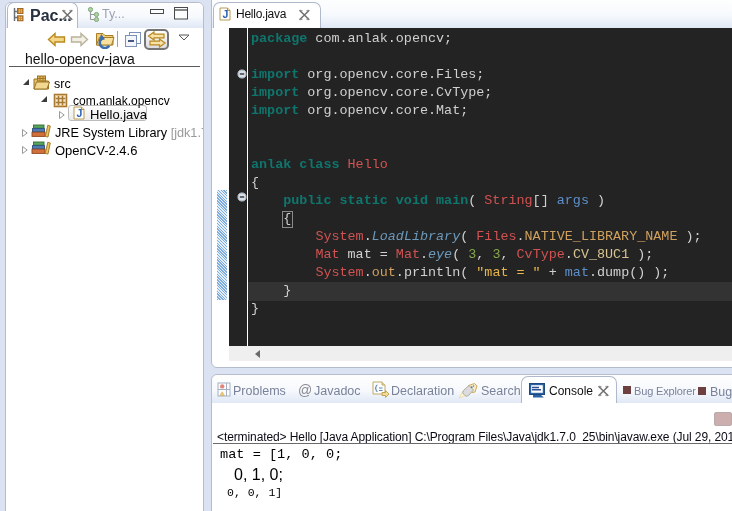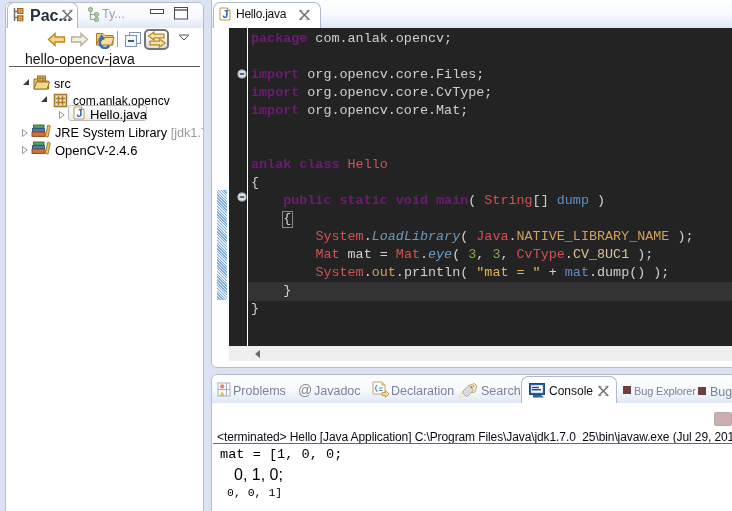--- a/index.html
+++ b/index.html
@@ -3,21 +3,21 @@
 <meta charset="utf-8">
 <style>
 html,body{margin:0;padding:0;width:732px;height:511px;overflow:hidden;background:#dbe3f3;font-family:"Liberation Sans",sans-serif;}
 *{box-sizing:border-box;}
 .abs{position:absolute;}
 .panel{position:absolute;background:#fff;border:1px solid #b4bccd;}
 .tabbar{background:linear-gradient(#fefefe 0%,#f6f9fd 55%,#e0e8f5 100%);}
 .seltab{position:absolute;background:#fff;border:1px solid #b0b8cb;border-bottom:none;border-radius:7px 7px 0 0;}
 .tabtxt{font-size:12.5px;color:#79829a;}
 .code{font-family:"Liberation Mono",monospace;font-size:13.42px;line-height:18px;white-space:pre;}
-.kw{color:#701a75;font-weight:bold;}
+.kw{color:#0f766e;font-weight:bold;}
 .pl{color:#d0d0d0;}
 .ty{color:#d25252;}
 .sm{color:#6c99bb;font-style:italic;margin-top:20px;}
 .co{color:#cfa05e;}
 .co2{color:#d8c490;}
 .st{color:#e7b64a;}
 .nu{color:#86a84c;}
 .va{color:#5e8fc9;}
 </style>
 </head>
@@ -188,23 +188,23 @@
 
 <div class="abs code" style="left:251px;top:30px;"><span class="kw">package</span><span class="pl"> com.anlak.opencv;</span>
 <span class="pl"> </span>
 <span class="kw">import</span><span class="pl"> org.opencv.core.Files;</span>
 <span class="kw">import</span><span class="pl"> org.opencv.core.CvType;</span>
 <span class="kw">import</span><span class="pl"> org.opencv.core.Mat;</span>
 
 
 <span class="kw">anlak class </span><span class="ty">Hello</span>
 <span class="pl">{</span>
-<span class="pl">    </span><span class="kw">public static void main</span><span class="pl">( </span><span class="ty">String</span><span class="pl">[] </span><span class="va">dump</span><span class="pl"> )</span>
+<span class="pl">    </span><span class="kw">public static void main</span><span class="pl">( </span><span class="ty">String</span><span class="pl">[] </span><span class="va">args</span><span class="pl"> )</span>
 <span class="pl">    {</span>
-<span class="pl">        </span><span class="ty">System</span><span class="pl">.</span><span class="sm">LoadLibrary</span><span class="pl">( </span><span class="ty">Java</span><span class="pl">.</span><span class="co">NATIVE_LIBRARY_NAME</span><span class="pl"> );</span>
+<span class="pl">        </span><span class="ty">System</span><span class="pl">.</span><span class="sm">LoadLibrary</span><span class="pl">( </span><span class="ty">Files</span><span class="pl">.</span><span class="co">NATIVE_LIBRARY_NAME</span><span class="pl"> );</span>
 <span class="pl">        </span><span class="ty">Mat</span><span class="pl"> mat = </span><span class="ty">Mat</span><span class="pl">.</span><span class="sm">eye</span><span class="pl">( </span><span class="nu">3</span><span class="pl">, </span><span class="nu">3</span><span class="pl">, </span><span class="ty">CvType</span><span class="pl">.</span><span class="co2">CV_8UC1</span><span class="pl"> );</span>
 <span class="pl">        </span><span class="ty">System</span><span class="pl">.</span><span class="co">out</span><span class="pl">.println( </span><span class="st">"mat = "</span><span class="pl"> + </span><span class="va">mat</span><span class="pl">.dump() );</span>
 <span class="pl">    }</span>
 <span class="pl">}</span></div>
 
 <div class="abs" style="left:229px;top:346px;width:503px;height:15px;background:#efefef;"></div>
 <svg class="abs" style="left:253px;top:349px" width="10" height="10" viewBox="0 0 10 10">
   <path d="M7 1 L2 5 L7 9 Z" fill="#6a6a6a"></path>
 </svg>
 

